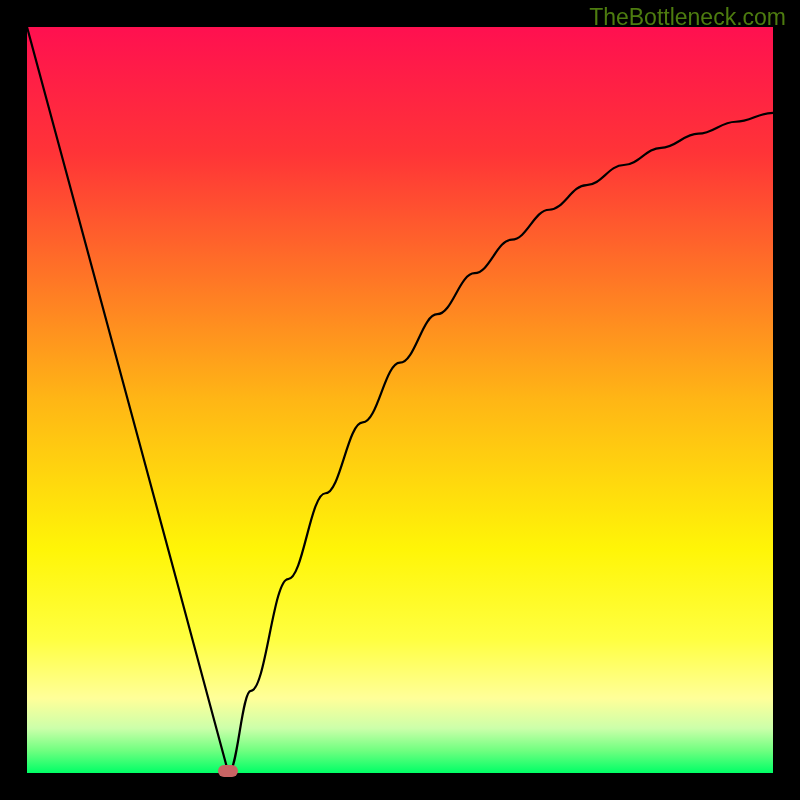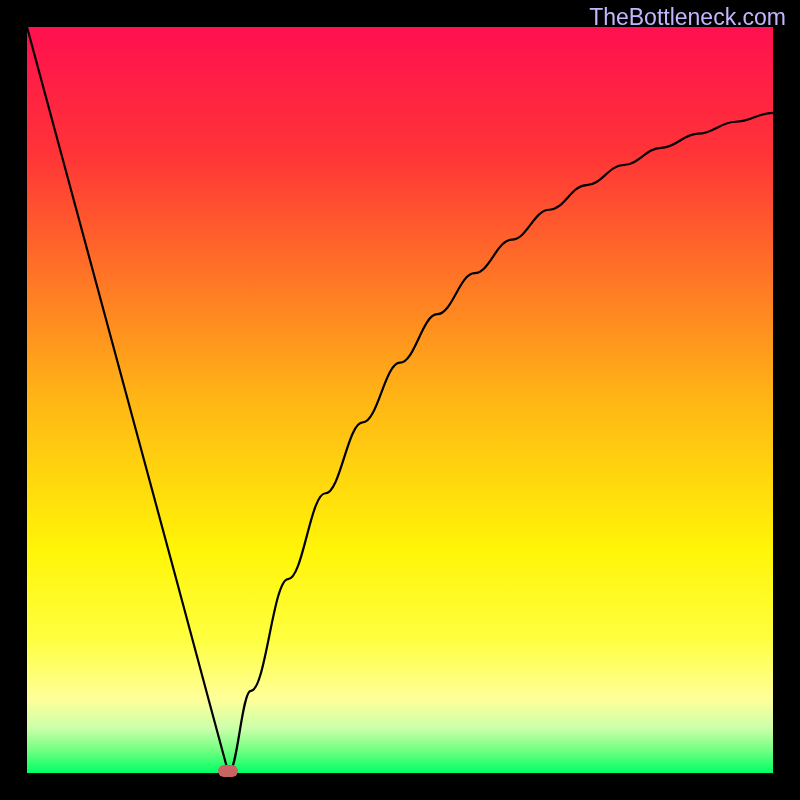--- a/index.html
+++ b/index.html
@@ -31,21 +31,21 @@
     top: 0;
     width: 100%;
     height: 100%;
   }
   .watermark {
     position: absolute;
     top: 4px;
     right: 14px;
     font-family: Arial, Helvetica, sans-serif;
     font-size: 23px;
-    color: #c4b5fd;
+    color: #4d7c0f;
     font-weight: normal;
     letter-spacing: 0px;
   }
   .marker {
     position: absolute;
     width: 20px;
     height: 12px;
     background: #c86464;
     border-radius: 6px;
   }

